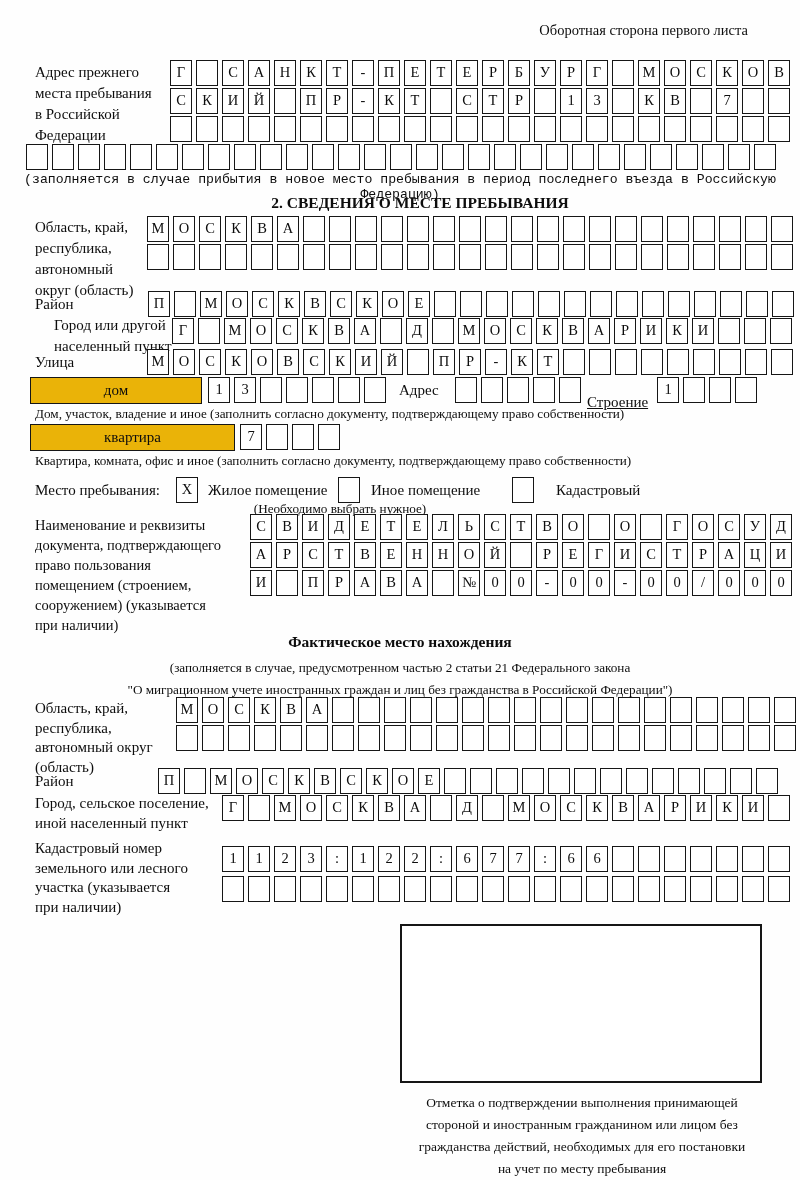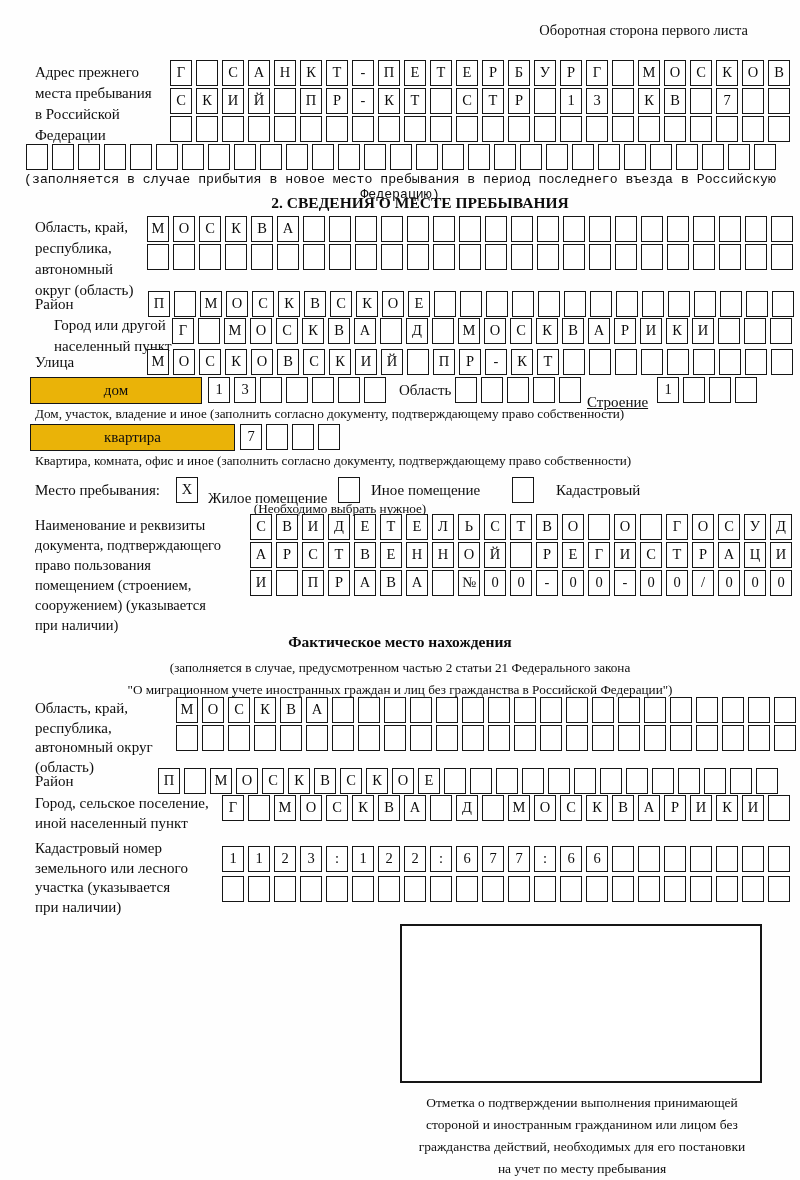--- a/index.html
+++ b/index.html
@@ -58,33 +58,33 @@
 
   <div class="pos label" style="left:35px;top:315px;width:140px;margin-left:19px;">Город или другой
 населенный пункт</div>
   <div class="pos boxrow" style="left:172px;top:318px;"><span class="cell">Г</span><span class="cell"></span><span class="cell">М</span><span class="cell">О</span><span class="cell">С</span><span class="cell">К</span><span class="cell">В</span><span class="cell">А</span><span class="cell"></span><span class="cell">Д</span><span class="cell"></span><span class="cell">М</span><span class="cell">О</span><span class="cell">С</span><span class="cell">К</span><span class="cell">В</span><span class="cell">А</span><span class="cell">Р</span><span class="cell">И</span><span class="cell">К</span><span class="cell">И</span><span class="cell"></span><span class="cell"></span><span class="cell"></span></div>
 
   <div class="pos label" style="left:35px;top:352px;">Улица</div>
   <div class="pos boxrow" style="left:147px;top:349px;"><span class="cell">М</span><span class="cell">О</span><span class="cell">С</span><span class="cell">К</span><span class="cell">О</span><span class="cell">В</span><span class="cell">С</span><span class="cell">К</span><span class="cell">И</span><span class="cell">Й</span><span class="cell"></span><span class="cell">П</span><span class="cell">Р</span><span class="cell">-</span><span class="cell">К</span><span class="cell">Т</span><span class="cell"></span><span class="cell"></span><span class="cell"></span><span class="cell"></span><span class="cell"></span><span class="cell"></span><span class="cell"></span><span class="cell"></span><span class="cell"></span></div>
 
   <div class="pos bigbox" style="left:30px;top:377px;width:172px;">дом</div>
   <div class="pos boxrow" style="left:208px;top:377px;"><span class="cell">1</span><span class="cell">3</span><span class="cell"></span><span class="cell"></span><span class="cell"></span><span class="cell"></span><span class="cell"></span></div>
-  <div class="pos label" style="left:399px;top:380px;">Область</div>
+  <div class="pos label" style="left:399px;top:380px;">Адрес</div>
   <div class="pos boxrow" style="left:455px;top:377px;"><span class="cell"></span><span class="cell"></span><span class="cell"></span><span class="cell"></span><span class="cell"></span></div>
   <div class="pos label" style="left:587px;top:392px;text-decoration:underline;">Строение</div>
   <div class="pos boxrow" style="left:657px;top:377px;"><span class="cell">1</span><span class="cell"></span><span class="cell"></span><span class="cell"></span></div>
   <div class="pos cap" style="left:35px;top:406px;">Дом, участок, владение и иное (заполнить согласно документу, подтверждающему право собственности)</div>
 
   <div class="pos bigbox" style="left:30px;top:424px;width:205px;">квартира</div>
   <div class="pos boxrow" style="left:240px;top:424px;"><span class="cell">7</span><span class="cell"></span><span class="cell"></span><span class="cell"></span></div>
   <div class="pos cap" style="left:35px;top:453px;">Квартира, комната, офис и иное (заполнить согласно документу, подтверждающему право собственности)</div>
 
   <div class="pos label" style="left:35px;top:480px;">Место пребывания:</div>
   <div class="pos boxrow" style="left:176px;top:477px;"><span class="cell">X</span></div>
-  <div class="pos label" style="left:208px;top:480px;margin-top:8px;">Жилое помещение</div>
+  <div class="pos label" style="left:208px;top:480px;">Жилое помещение</div>
   <div class="pos boxrow" style="left:338px;top:477px;"><span class="cell"></span></div>
   <div class="pos label" style="left:371px;top:480px;">Иное помещение</div>
   <div class="pos boxrow" style="left:512px;top:477px;"><span class="cell"></span></div>
   <div class="pos label" style="left:556px;top:480px;">Кадастровый</div>
   <div class="pos cap" style="left:180px;top:501px;width:320px;text-align:center;">(Необходимо выбрать нужное)</div>
 
   <div class="pos label lh20" style="left:35px;top:515px;width:215px;font-size:14.5px;">Наименование и реквизиты
 документа, подтверждающего
 право пользования
 помещением (строением,

